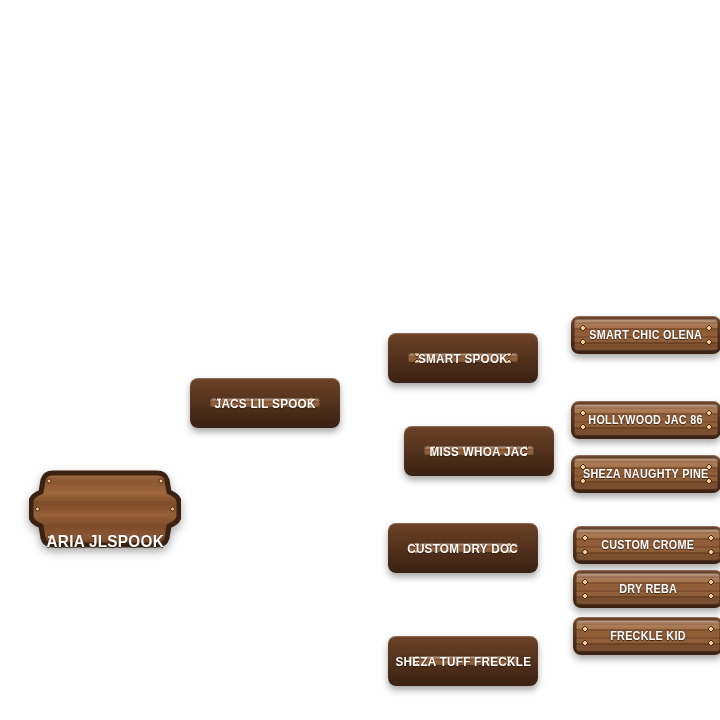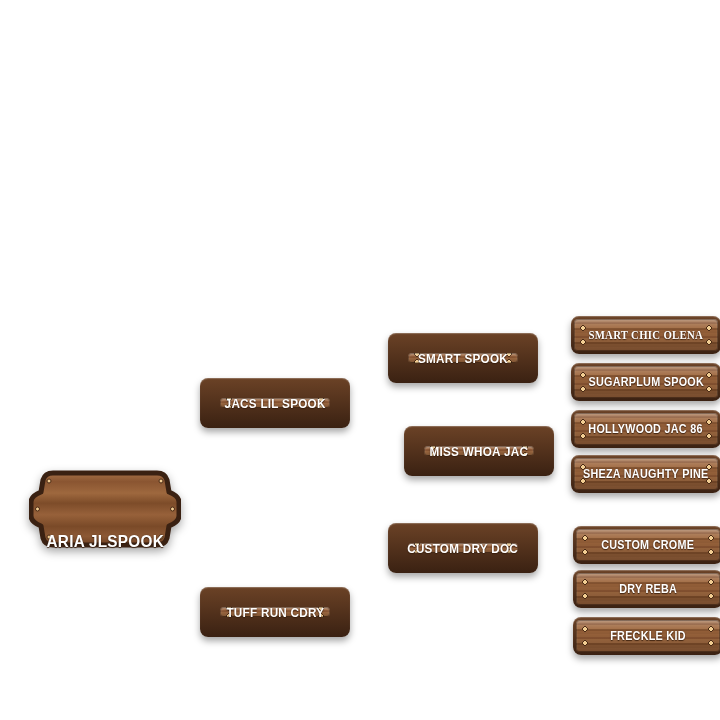--- a/index.html
+++ b/index.html
@@ -50,31 +50,31 @@
   .sign.s{width:150px;height:38px;padding:3px;}
 
   
   .p-root{position:absolute;left:14px;top:313px;width:152px;height:82px;cursor:pointer;}
   .p-root svg{filter:drop-shadow(0 4px 5px rgba(0,0,0,0.35));}
   .root-label{
     position:absolute;inset:0;display:flex;align-items:flex-end;justify-content:center;
   }
   .root-label .label{font-size:17px;}
 
-  .p-g1-0{left:185px;top:223px;}
+  .p-g1-0{left:175px;top:223px;}
   .p-g1-1{left:185px;top:432px;}
 
   .p-g2-0{left:373px;top:178px;}
   .p-g2-1{left:373px;top:271px;margin-left:16px;}
   .p-g2-2{left:373px;top:368px;}
   .p-g2-3{left:373px;top:481px;}
 
-  .p-g3-0{left:556px;top:161px;font-family:Liberation Serif, serif;}
+  .p-g3-0{left:556px;top:161px;}
   .p-g3-1{left:556px;top:208px;}
-  .p-g3-2{left:556px;top:255px;}
+  .p-g3-2{left:556px;top:246px;}
   .p-g3-3{left:556px;top:300px;}
   .p-g3-4{left:558px;top:371px;}
   .p-g3-5{left:558px;top:415px;}
   .p-g3-6{left:558px;top:462px;}
   .p-g3-7{left:556px;top:508px;}
 </style>
 </head>
 <body>
 
 <div class="board">
@@ -106,50 +106,45 @@
     <div class="root-label">
       <span class="label">ARIA JLSPOOK</span>
     </div>
   </div>
 
   <div class="sign m p-g1-0">
     <div class="sign-face">
       <span class="label">JACS LIL SPOOK</span>
     </div>
   </div>
-  <div class="sign m p-g1-1">
-    <div class="sign-face">
-      <span class="label">TUFF RUN CDRY</span>
-    </div>
-  </div>
 
   <div class="sign m p-g2-0">
     <div class="sign-face">
       <span class="label">SMART SPOOK</span>
     </div>
   </div>
   <div class="sign m p-g2-1">
     <div class="sign-face">
       <span class="label">MISS WHOA JAC</span>
     </div>
   </div>
   <div class="sign m p-g2-2">
     <div class="sign-face">
       <span class="label">CUSTOM DRY DOC</span>
     </div>
   </div>
+  <div class="sign m p-g2-3">
+    <div class="sign-face">
+      <span class="label">SHEZA TUFF FRECKLE</span>
+    </div>
+  </div>
 
   <div class="sign s p-g3-0">
     <div class="sign-face">
       <span class="label">SMART CHIC OLENA</span>
-    </div>
-  </div>
-  <div class="sign s p-g3-1">
-    <div class="sign-face">
-      <span class="label">SUGARPLUM SPOOK</span>
     </div>
   </div>
   <div class="sign s p-g3-2">
     <div class="sign-face">
       <span class="label">HOLLYWOOD JAC 86</span>
     </div>
   </div>
   <div class="sign s p-g3-3">
     <div class="sign-face">
       <span class="label">SHEZA NAUGHTY PINE</span>

